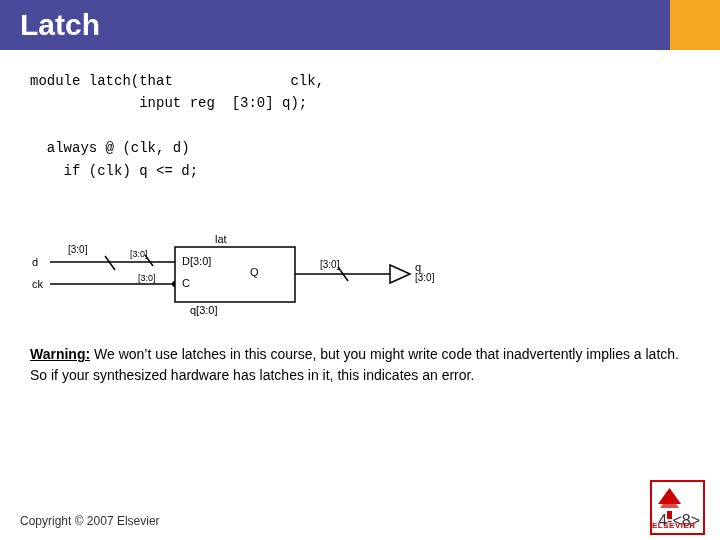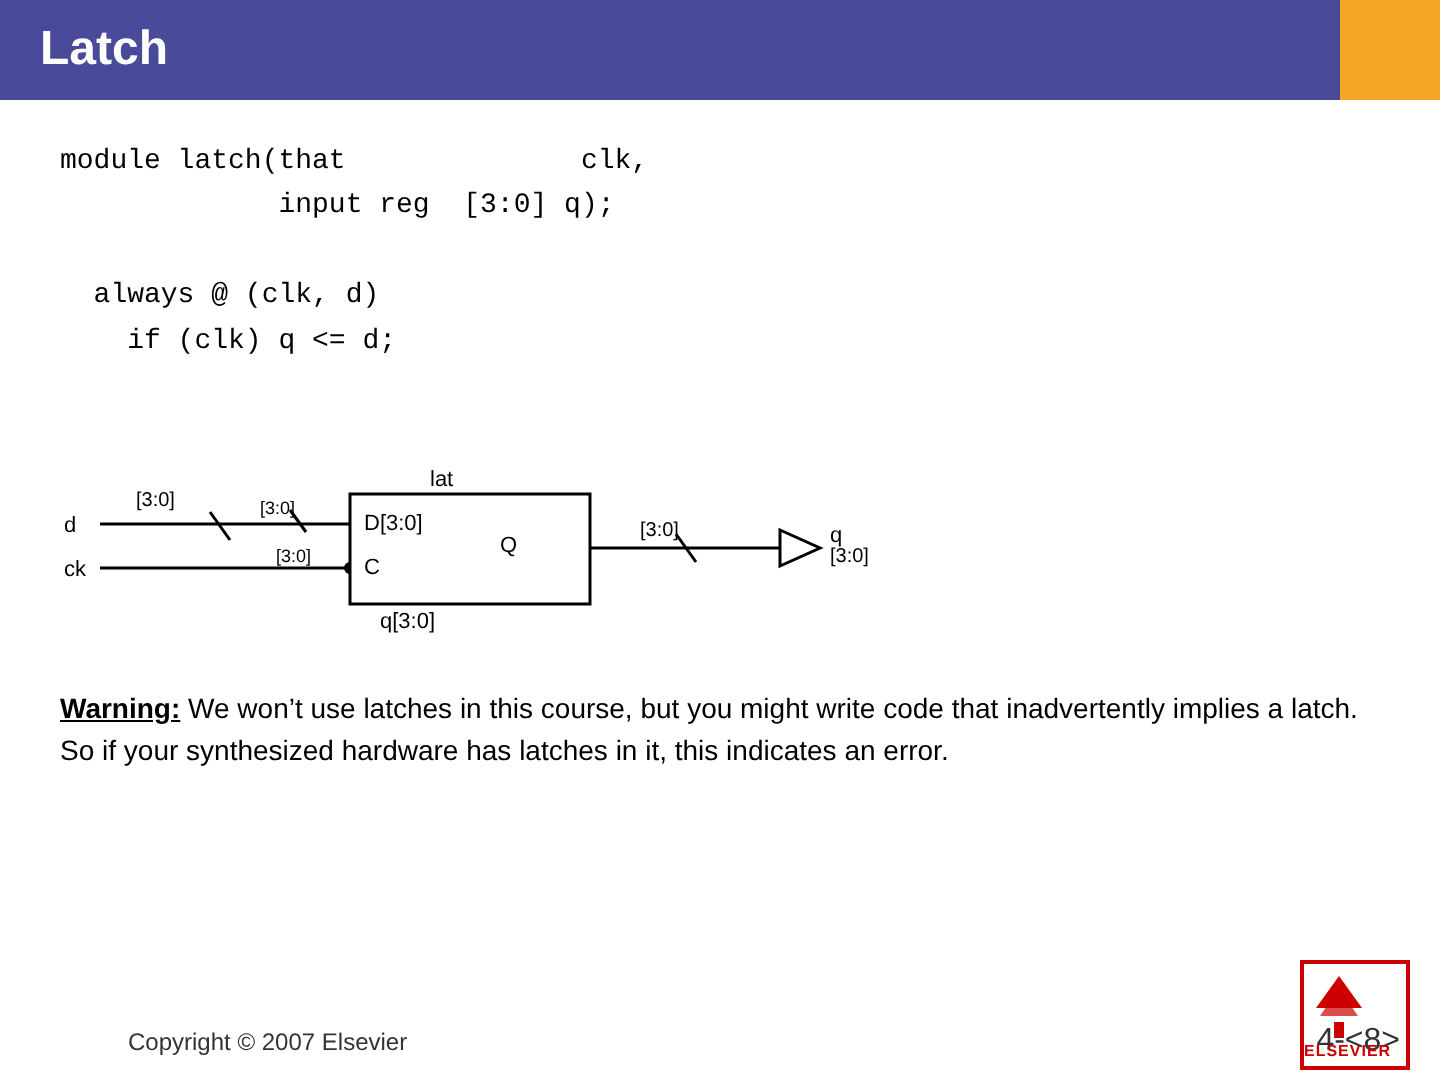--- a/index.html
+++ b/index.html
@@ -18,21 +18,21 @@
       top: 0;
       right: 0;
       width: 50px;
       height: 50px;
       background: #f5a623;
     }
 
     .title-bar {
       background: #4a4a9a;
       color: white;
-      font-size: 24px;
+      font-size: 30px;
       font-weight: bold;
       padding: 8px 20px;
       width: 100%;
       height: 50px;
       display: flex;
       align-items: center;
     }
 
     .content {
       padding: 20px 30px;
@@ -82,21 +82,20 @@
       right: 0;
       display: flex;
       justify-content: space-between;
       align-items: center;
       padding: 0 20px;
     }
 
     .footer-left {
       font-size: 12px;
       color: #333;
-      margin-left: 44px;
     }
 
     .footer-right {
       font-size: 16px;
       color: #333;
     }
 
     .elsevier-logo {
       width: 55px;
       height: 55px;

